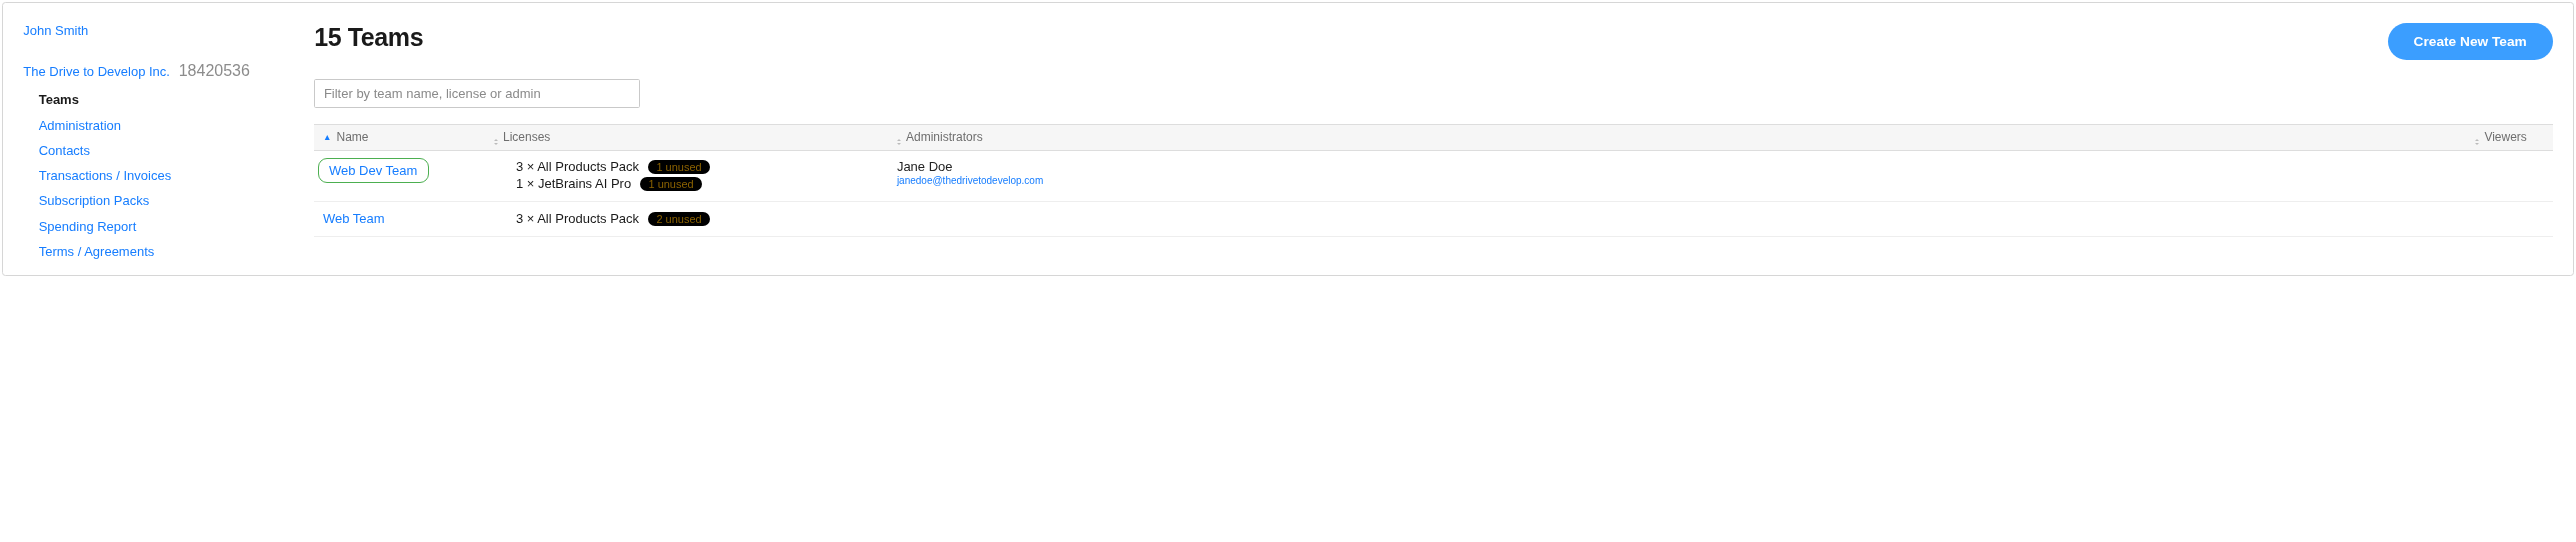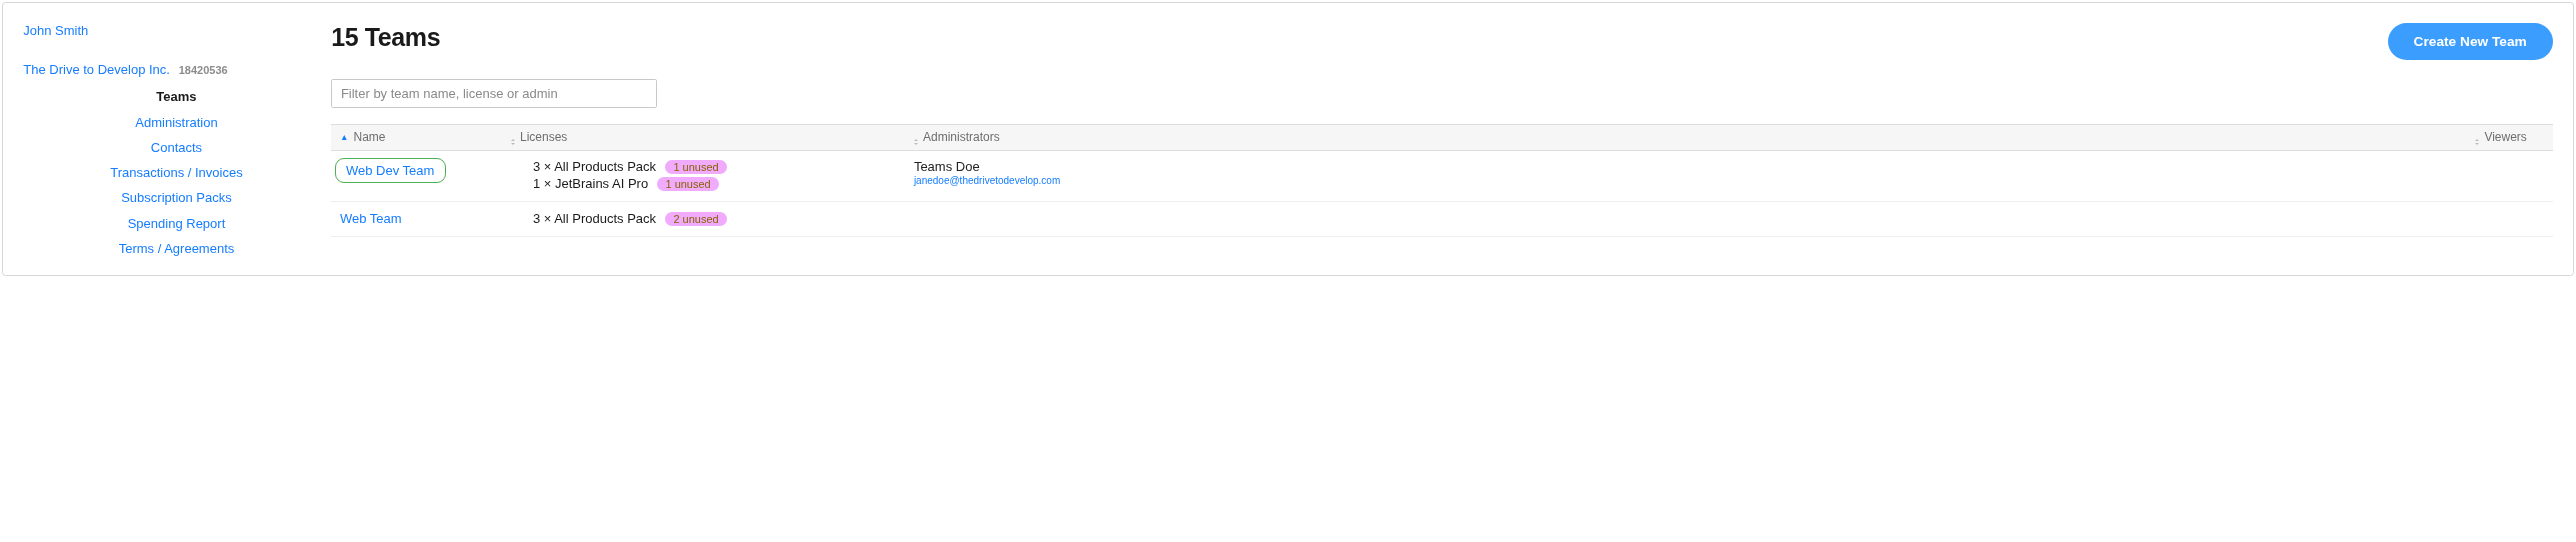--- a/index.html
+++ b/index.html
@@ -9,21 +9,20 @@
     color: #1a1a1a;
     font-size: 13px;
   }
   .page {
     border: 0.9px solid #d6d6d6;
     border-radius: 3.4px;
     margin: 1.7px;
     padding: 20.6px 20.6px 0 20.6px;
     min-height: 274px;
     display: flex;
-    gap: 17px;
     overflow: hidden;
   }
   .sidebar {
     width: 291px;
     flex-shrink: 0;
   }
   .user-link {
     color: #167dff;
     font-size: 13px;
     display: inline-block;
@@ -33,25 +32,24 @@
   .org-row {
     margin-bottom: 12px;
   }
   .org-link {
     color: #167dff;
     font-size: 13px;
     cursor: pointer;
   }
   .org-id {
     color: #8c8c8c;
-    font-size: 11px;
+    font-size: 16px;
     margin-left: 5.1px;
-    font-weight: bold;
-  }
-  .nav { list-style: none; padding-left: 15.4px; text-align: center; }
+  }
+  .nav { list-style: none; padding-left: 15.4px; }
   .nav li {
     margin-bottom: 10.3px;
     color: #167dff;
     cursor: pointer;
     font-size: 13px;
   }
   .nav li.active {
     color: #1a1a1a;
     font-weight: 700;
   }
@@ -162,21 +160,21 @@
     border-radius: 9px;
     padding: 4.3px 10.3px;
     margin-top: -1.7px;
   }
   .license-line {
     margin-bottom: 1.7px;
     padding-left: 22px;
   }
   .badge {
     display: inline-block;
-    background: #f0abfc;
+    background: #000000;
     color: #8a6100;
     border-radius: 8.6px;
     padding: 0.9px 8.6px;
     font-size: 11px;
     margin-left: 5.1px;
   }
   .admin-name { color:#222; }
   .admin-email { color:#167dff; font-size:10px; cursor:pointer; display:block; margin-top:0.9px; }
 </style>
 </head>
@@ -238,21 +236,21 @@
             <div class="license-line">
               <span>3 × All Products Pack</span>
               <span class="badge">1 unused</span>
             </div>
             <div class="license-line">
               <span>1 × JetBrains AI Pro</span>
               <span class="badge">1 unused</span>
             </div>
           </td>
           <td class="td">
-            <span class="admin-name">Teams Doe</span>
+            <span class="admin-name">Jane Doe</span>
             <a class="admin-email">janedoe@thedrivetodevelop.com</a>
           </td>
           <td class="td"></td>
         </tr>
         <tr class="tr">
           <td class="td name-col" style="padding-left:8.6px;">
             <a class="team-link">Web Team</a>
           </td>
           <td class="td">
             <div class="license-line">

